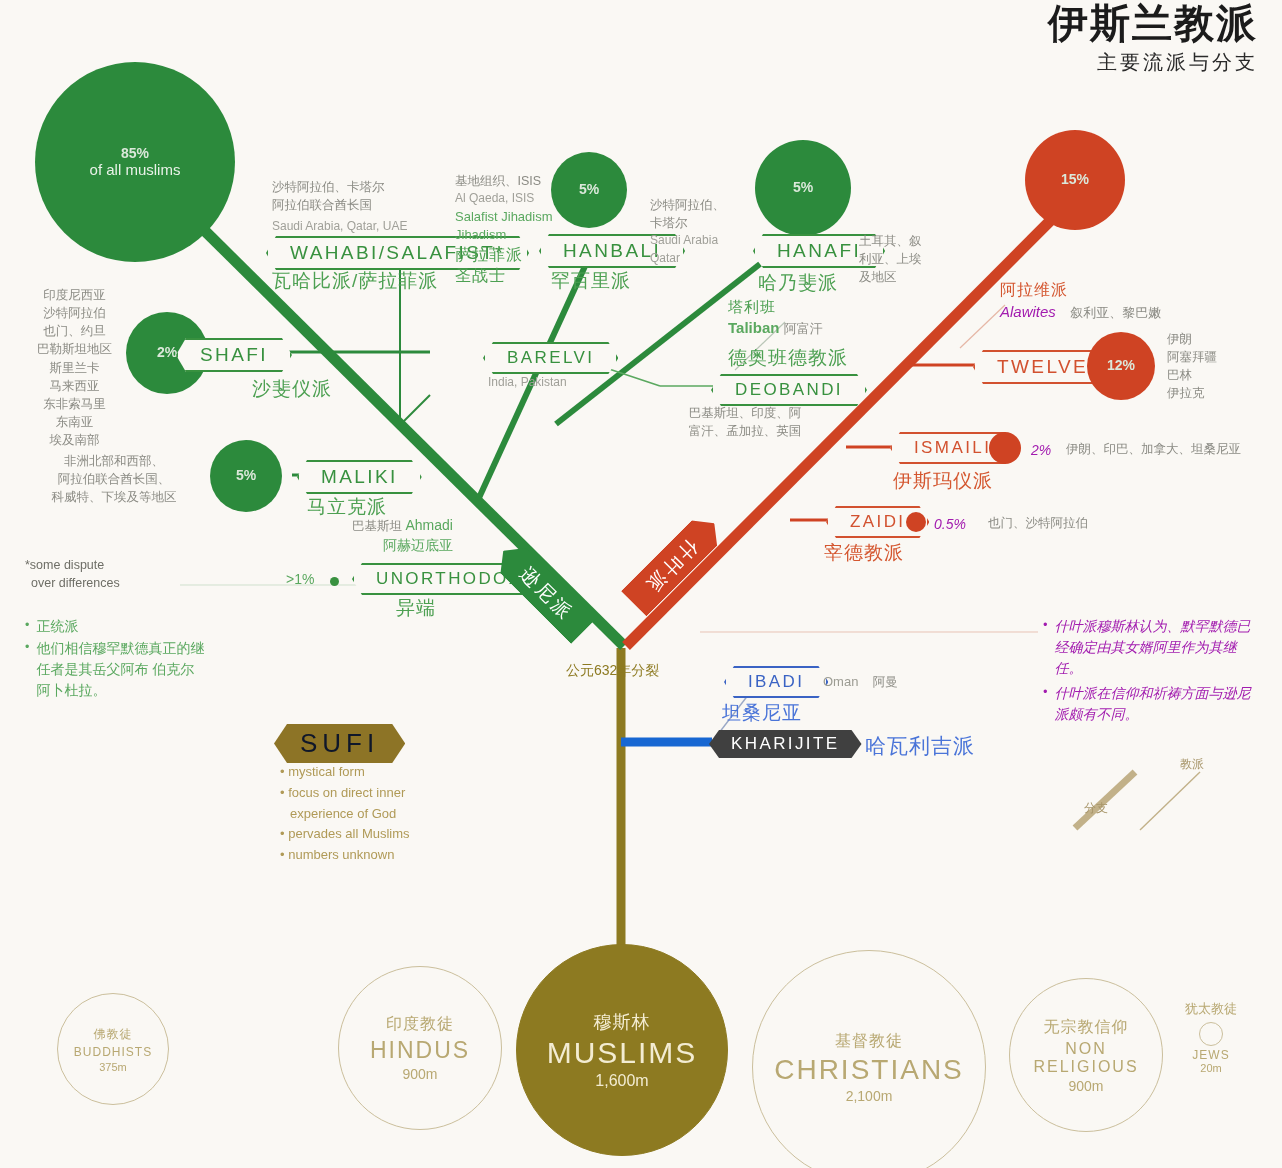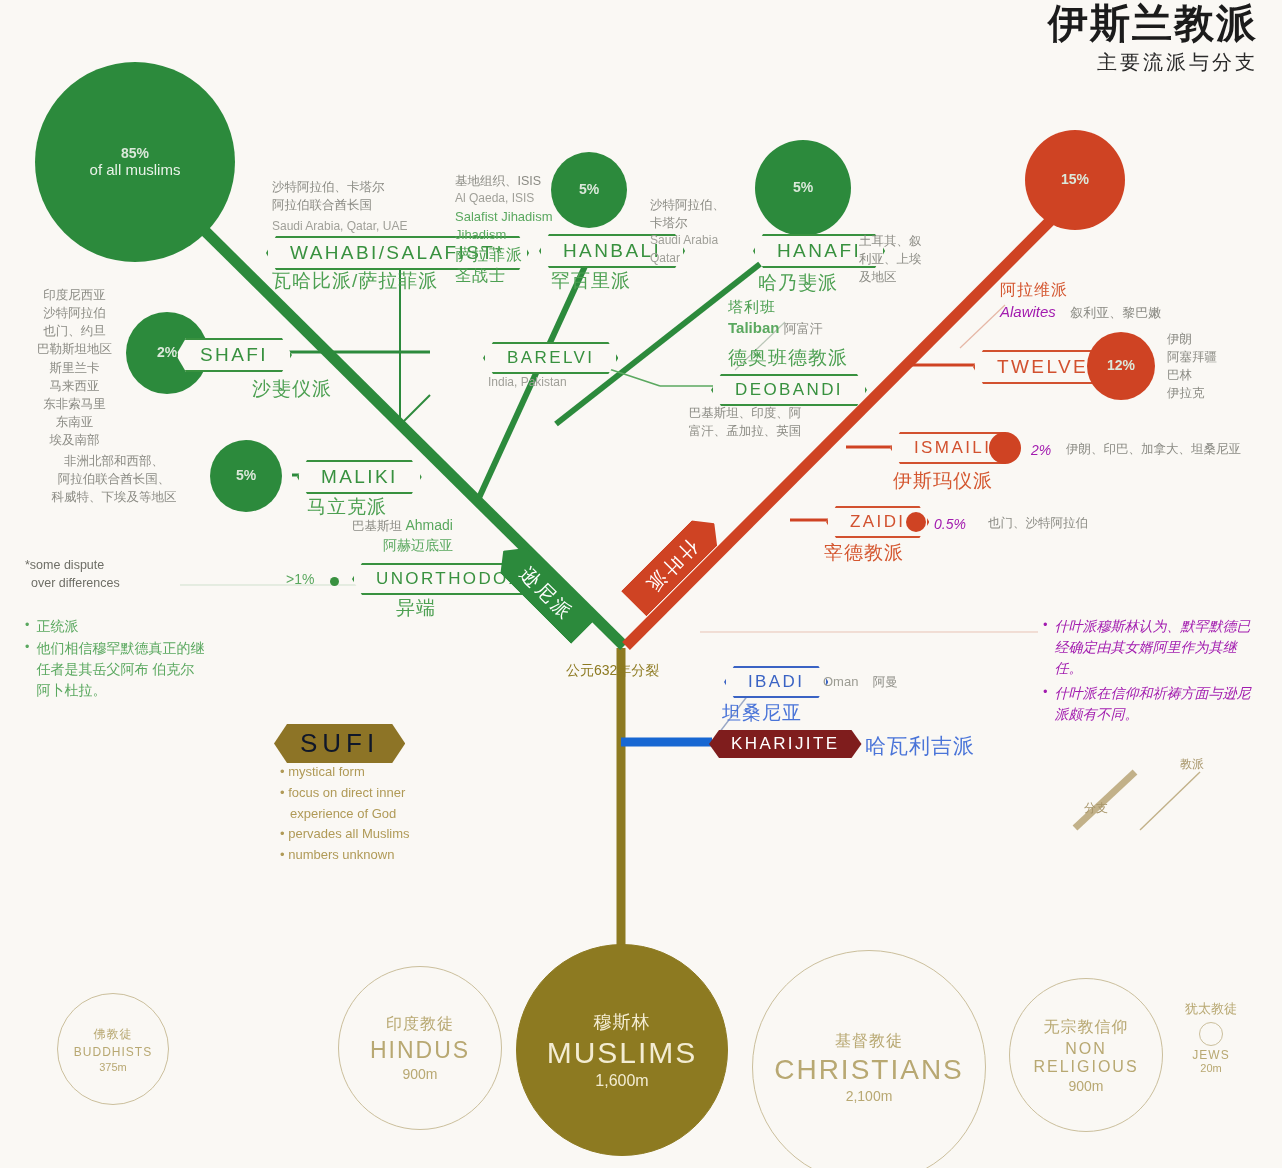--- a/index.html
+++ b/index.html
@@ -336,21 +336,21 @@
   <div class="abs" style="left:724px;top:666px;">
     <span class="hexlabel b" style="font-size:17px;">IBADI</span>
   </div>
   <div class="abs nw" style="left:823px;top:672px;">
     <span class="note" style="color:#9c9c93;font-size:13px;">Oman</span>
     <span class="note gray" style="margin-left:10px;">阿曼</span>
   </div>
   <div class="abs cn b nw" style="left:722px;top:700px;">坦桑尼亚</div>
 
   <div class="abs" style="left:709px;top:730px;">
-    <span class="hexlabel solid" style="background:#7f1d1d;font-size:17px;">KHARIJITE</span>
+    <span class="hexlabel solid" style="background:#404040;font-size:17px;">KHARIJITE</span>
   </div>
   <div class="abs cn b nw" style="left:841px;top:732px;font-size:21px;margin-left:24px;">哈瓦利吉派</div>
 
   <div class="abs" style="left:274px;top:724px;">
     <span id="sufi-tag">SUFI</span>
   </div>
   <div class="abs" style="left:280px;top:762px;width:190px;">
     <div class="sufi-line">• <span>mystical form</span></div>
     <div class="sufi-line">• <span>focus on direct inner</span></div>
     <div class="sufi-line" style="padding-left:10px;"><span>experience of God</span></div>

